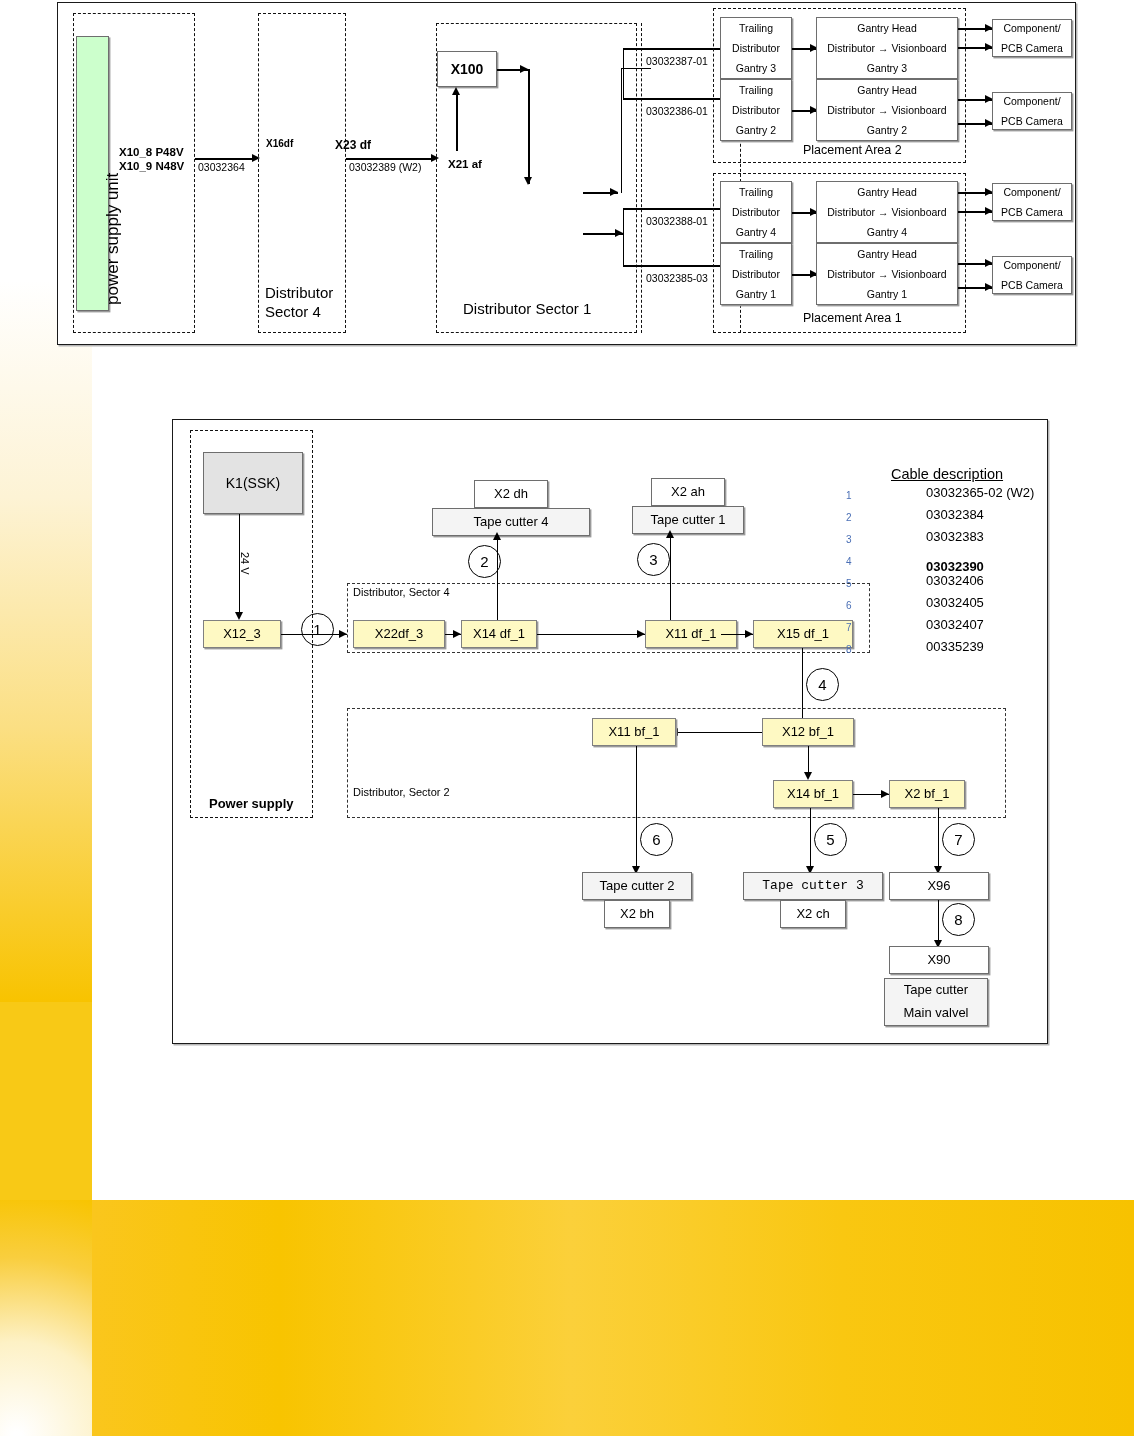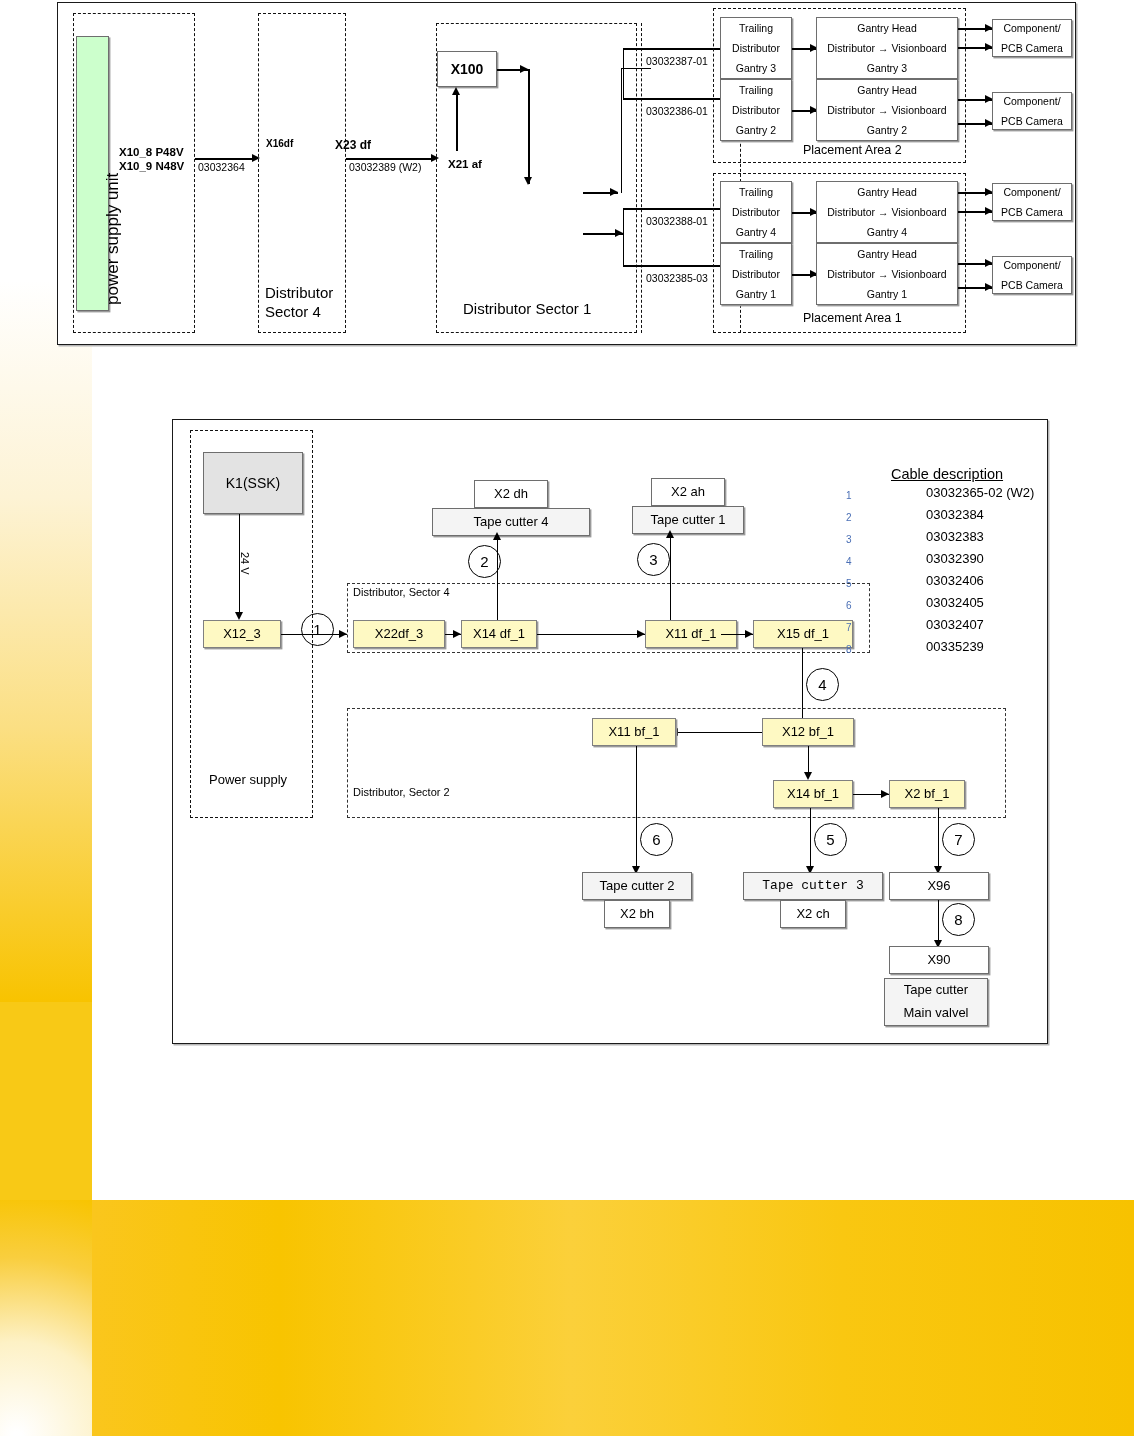--- a/index.html
+++ b/index.html
@@ -308,21 +308,21 @@
   <div class="arrowR" style="left:927px; top:280px;"></div>
   <div class="box white" style="left:934px; top:253px; width:80px; height:38px; flex-direction:column; font-size:10.5px;">
     <span>Component/</span>
     <span>PCB Camera</span>
   </div>
 </div>
 
 <div class="panel" style="left:172px; top:419px; width:876px; height:625px;">
 
   <div class="dash" style="left:17px; top:10px; width:123px; height:388px;"></div>
-  <span class="lbl" style="left:36px; top:352px; font-size:13px;">Power supply</span>
+  <span class="lbl" style="left:36px; top:376px; font-size:13px;font-weight:bold;">Power supply</span>
 
   <div class="box grey" style="left:30px; top:32px; width:100px; height:62px; font-size:14px;">
     <span>K1(SSK)</span>
   </div>
   <div class="vline thin" style="left:66px; top:94px; height:104px;"></div>
   <div class="arrowD" style="left:62px; top:192px;"></div>
   <span class="vtext" style="left:78px; top:132px; transform:rotate(90deg); font-size:11px;">24 V</span>
 
   <div class="box yellow" style="left:30px; top:200px; width:78px; height:28px; font-size:13px;">
     <span>X12_3</span>
@@ -463,21 +463,21 @@
     <span class="legend-num" style="left:673px; top:70px;">1</span>
     <span class="legend-txt" style="left:753px; top:65px;">03032365-02 (W2)</span>
 
     <span class="legend-num" style="left:673px; top:92px;">2</span>
     <span class="legend-txt" style="left:753px; top:87px;">03032384</span>
 
     <span class="legend-num" style="left:673px; top:114px;">3</span>
     <span class="legend-txt" style="left:753px; top:109px;">03032383</span>
 
     <span class="legend-num" style="left:673px; top:136px;">4</span>
-    <span class="legend-txt" style="left:753px; top:131px;">03032390</span>
+    <span class="legend-txt" style="left:753px; top:139px;font-weight:bold;">03032390</span>
 
     <span class="legend-num" style="left:673px; top:158px;">5</span>
     <span class="legend-txt" style="left:753px; top:153px;">03032406</span>
 
     <span class="legend-num" style="left:673px; top:180px;">6</span>
     <span class="legend-txt" style="left:753px; top:175px;">03032405</span>
 
     <span class="legend-num" style="left:673px; top:202px;">7</span>
     <span class="legend-txt" style="left:753px; top:197px;">03032407</span>
 

